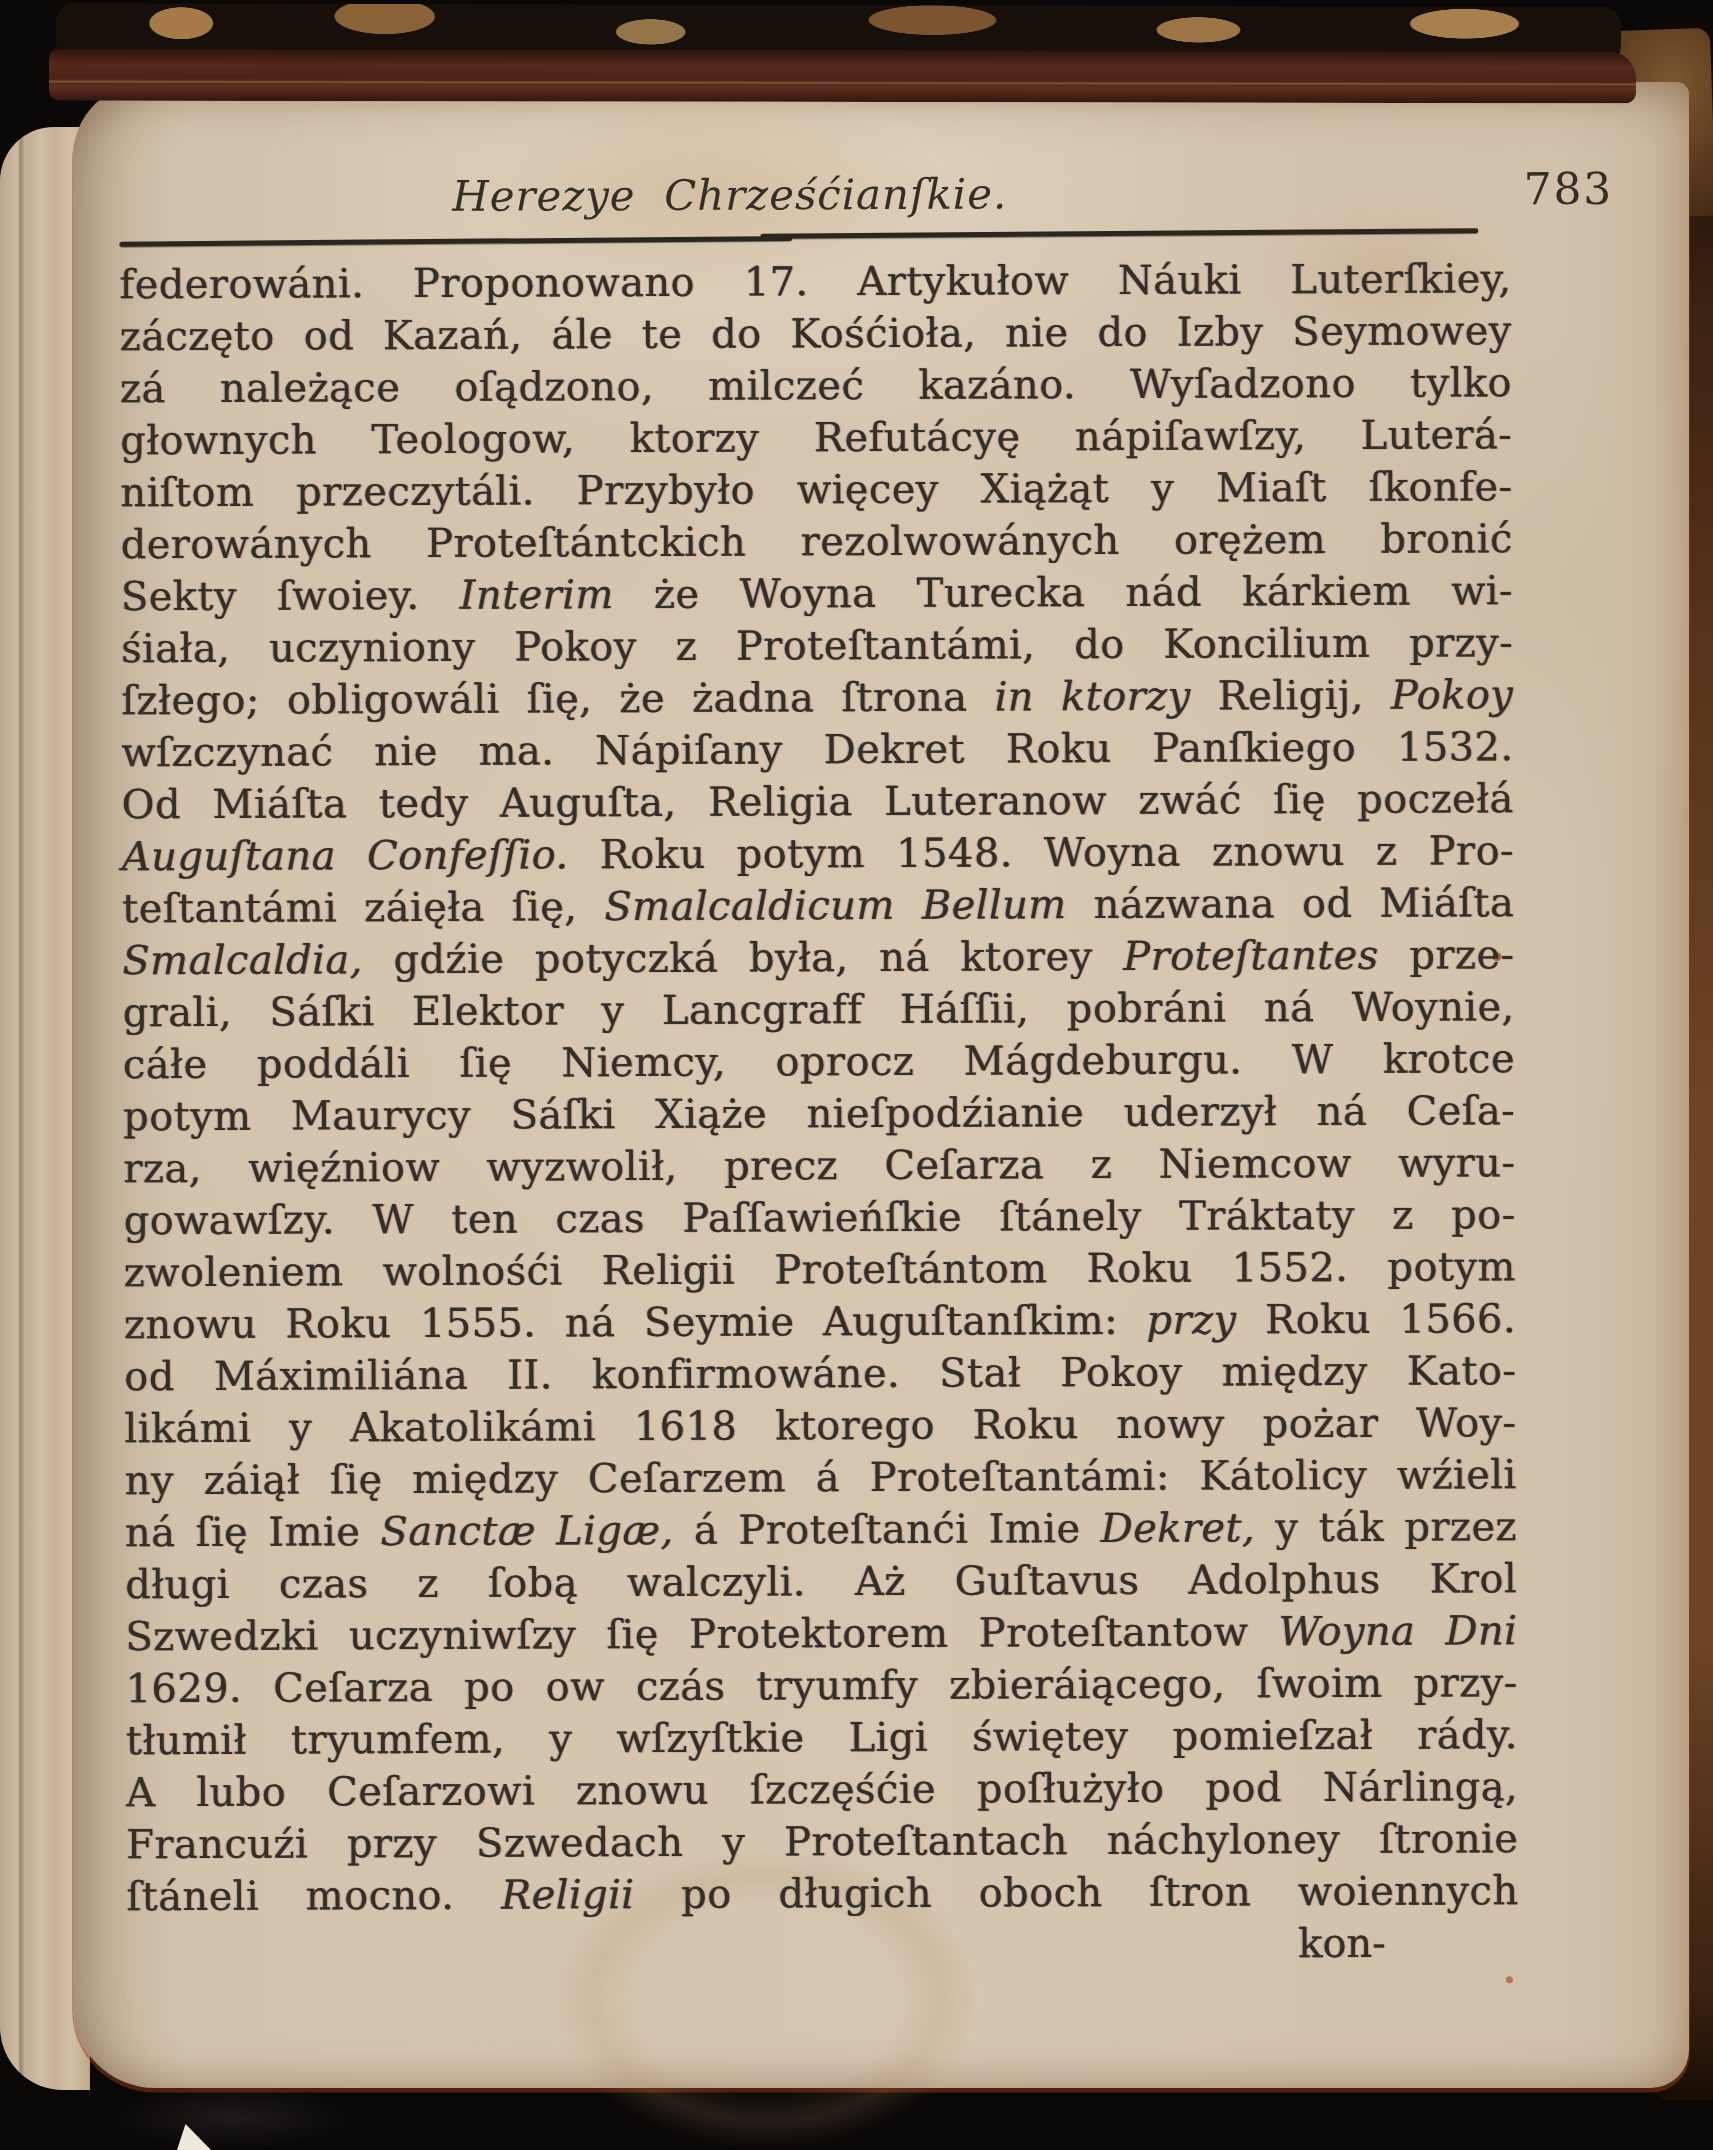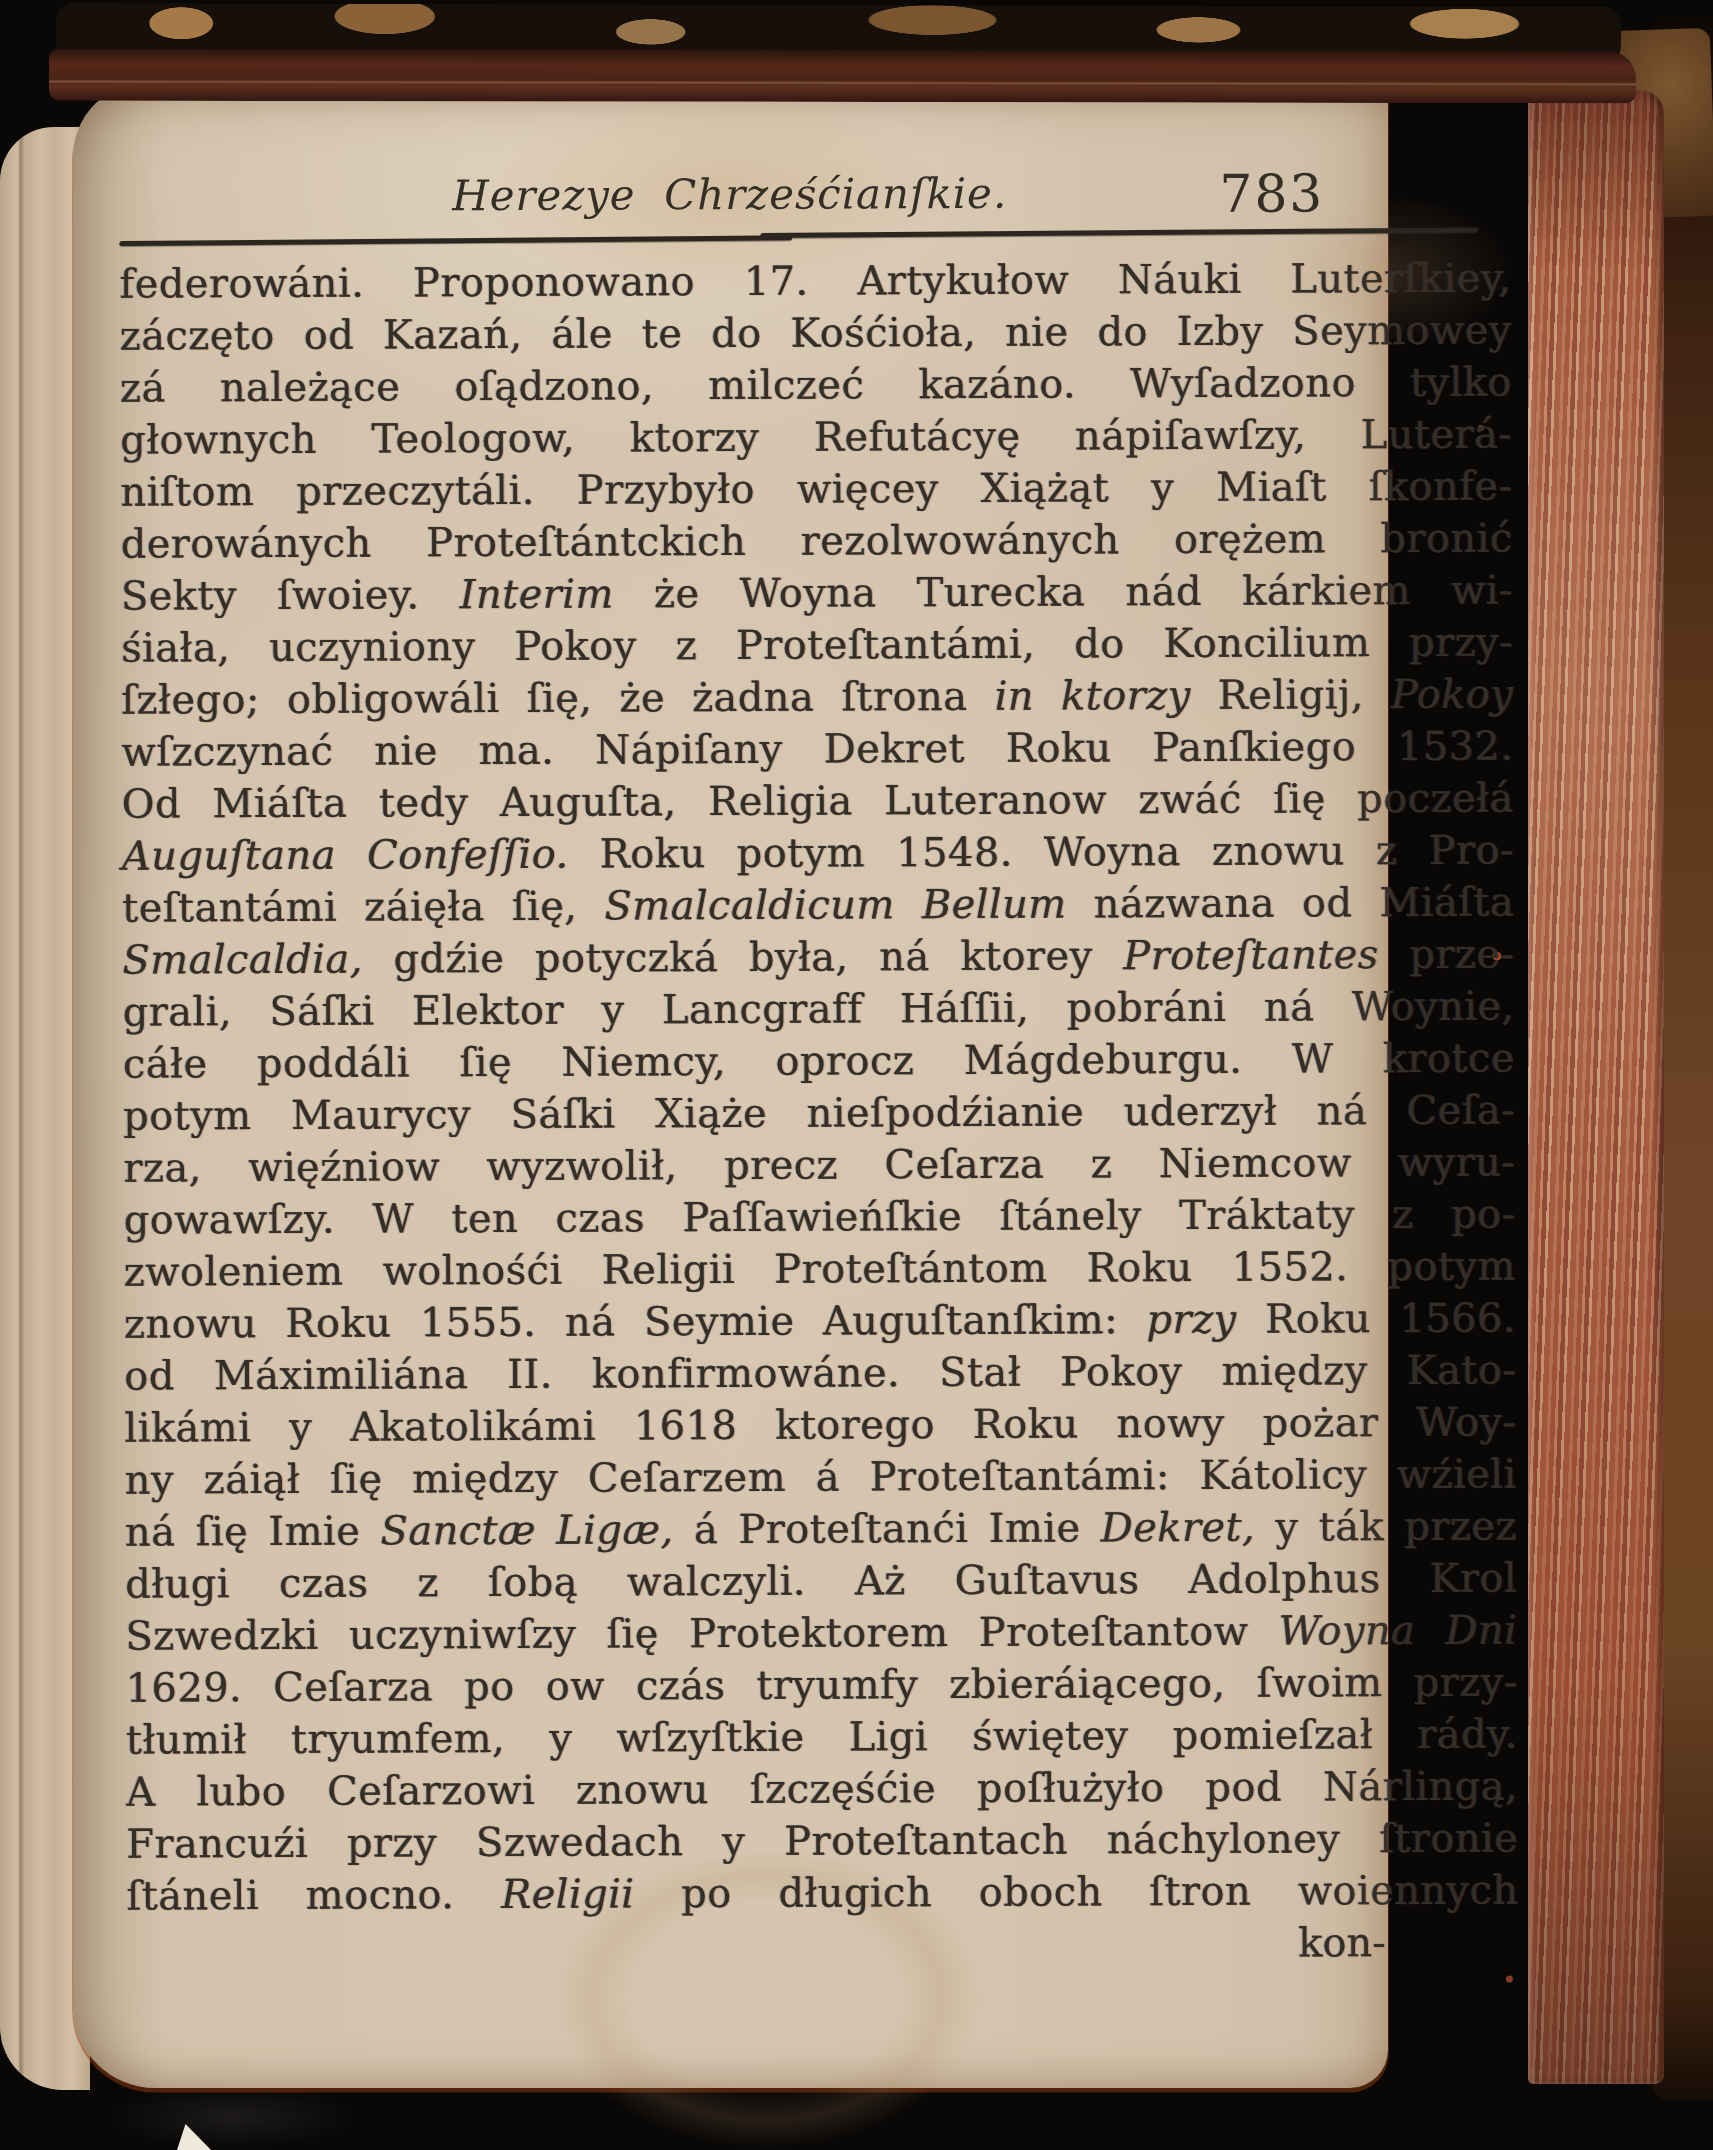--- a/index.html
+++ b/index.html
@@ -39,37 +39,37 @@
       radial-gradient(76px 23px at 73% 42%,#9c7446 0 54%,rgba(0,0,0,0) 56%),
       radial-gradient(99px 27px at 90% 30%,#a8804e 0 54%,rgba(0,0,0,0) 56%),
       #17100a;}
   .spine-band-maroon{position:absolute;left:49px;top:50px;width:1587px;height:52px;z-index:5;
     border-radius:9px 27px 10.7px 10.7px;transform:rotate(.1deg);
     background:
       linear-gradient(180deg,rgba(0,0,0,0) 60%,rgba(222,190,150,.3) 63%,rgba(0,0,0,0) 67%),
       linear-gradient(180deg,#2a130c 0%,#55291a 30%,#4a2316 55%,#5c2f1d 72%,#331711 100%);}
 
   
-  .page{position:absolute;left:73px;top:82px;width:1315px;height:2006px;z-index:4;
+  .page{position:absolute;left:73px;top:82px;width:1616px;height:2006px;z-index:4;
     border-radius:75px 12.5px 38px 82px;color:#332e26;
     background:
       radial-gradient(806px 448px at 42% 5%,#e0d2bd 0%,rgba(224,210,189,0) 60%),
       radial-gradient(1075px 806px at 50% 45%,#d8c8b2 0%,rgba(216,200,178,0) 70%),
       radial-gradient(627px 448px at 95% 25%,#cdbca4 0%,rgba(205,188,164,0) 60%),
       linear-gradient(90deg,#c6b49c 0%,#d3c3ac 7%,#d6c6b0 50%,#d2c1aa 92%,#c9b8a0 100%);
     box-shadow:inset 49px 0 63px -36px rgba(110,85,60,.45),
                inset -40px 0 54px -31px rgba(150,100,60,.35),
                inset 0 43px 49px -34px rgba(115,85,55,.5),
                inset 0 -31px 40px -27px rgba(120,90,60,.35),
                0 3.6px 0 0.9px rgba(150,60,15,.5);}
   .page-inner{position:absolute;inset:0;transform:rotate(-.25deg);}
 
   .running-title{position:absolute;left:383px;top:88px;font-style:italic;font-size:42px;
     letter-spacing:0.9px;word-spacing:14.3px;white-space:nowrap;}
-  .page-number{position:absolute;right:60px;top:84px;font-size:52px;letter-spacing:1.8px;}
+  .page-number{position:absolute;right:72px;top:84px;font-size:44px;letter-spacing:1.8px;}
   .rule{position:absolute;height:4.5px;background:#2b2620;border-radius:2.7px;
         box-shadow:0 0.9px 0.9px rgba(43,38,32,.5);}
   .rule-a{left:50px;top:155px;width:673px;transform:rotate(-.25deg);}
   .rule-b{left:691px;top:150px;width:718px;transform:rotate(-.2deg);}
 
   .text-lines{position:absolute;left:50px;top:173px;width:1392px;}
   .line{height:52px;line-height:52px;font-size:40px;letter-spacing:0.4px;
         text-align:justify;text-align-last:justify;
         text-shadow:1.1px 0.3px 0 rgba(140,50,40,.25),-1.1px -0.3px 0 rgba(50,80,130,.25),
                     0 0 0.9px rgba(40,35,28,.55);}

